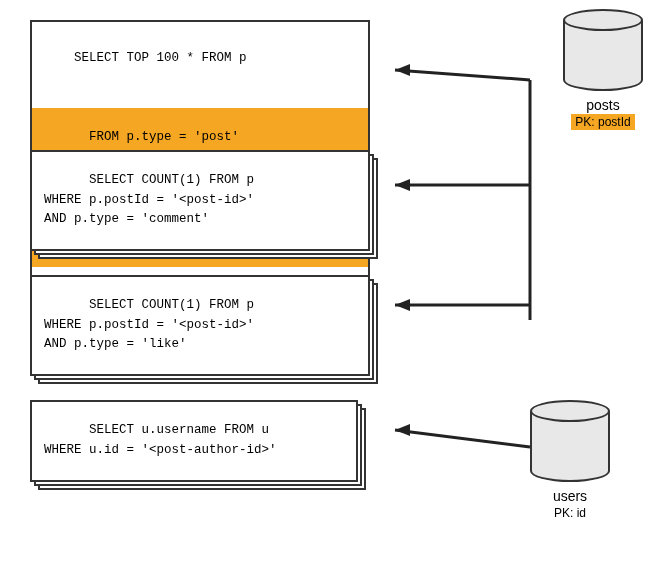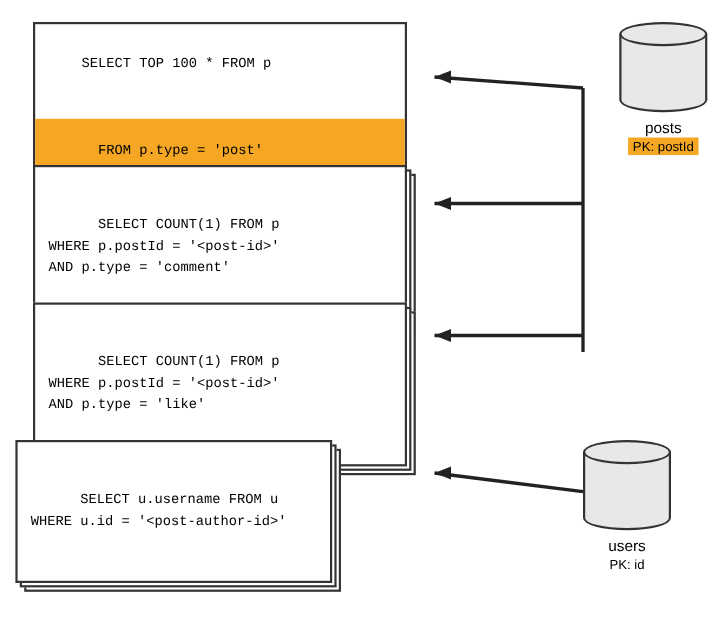--- a/index.html
+++ b/index.html
@@ -61,21 +61,21 @@
       top: 4px;
       left: 4px;
       width: 100%;
       height: 100%;
     }
 
     .query-stack .stack-front {
       position: relative;
       background: #ffffff;
       border: 2px solid #333;
-      padding: 24px 12px;
+      padding: 0 12px;
       white-space: pre;
       font-family: 'Courier New', Courier, monospace;
       font-size: 12.5px;
       line-height: 1.55;
     }
 
     
     .db-cylinder {
       position: absolute;
       display: flex;
@@ -172,29 +172,29 @@
   </div>
 
   <div class="query-stack" style="top: 275px; left: 30px; width: 340px;">
     <div class="stack-shadow2"></div>
     <div class="stack-shadow1"></div>
     <div class="stack-front">
       <span>SELECT COUNT(1) FROM p</span><br><span>WHERE p.postId = '&lt;post-id&gt;'</span><br><span>AND p.type = 'like'</span>
     </div>
   </div>
 
-  <div class="query-stack" style="top: 400px; left: 14px; width: 288px;">
+  <div class="query-stack" style="top: 400px; left: 30px; width: 328px;">
     <div class="stack-shadow2"></div>
     <div class="stack-shadow1"></div>
     <div class="stack-front">
       <span>SELECT u.username FROM u</span><br><span>WHERE u.id = '&lt;post-author-id&gt;'</span>
     </div>
   </div>
 
-  <div class="db-cylinder" style="position: absolute; top: 20px; left: 530px; padding-left: 33px;">
+  <div class="db-cylinder" style="position: absolute; top: 9px; left: 530px; padding-left: 33px;">
     <div class="db-cylinder-body">
       <div class="cylinder-top"></div>
       <div class="cylinder-middle"></div>
       <div class="cylinder-bottom"></div>
     </div>
     <div class="db-label">posts</div>
     <div class="db-pk">
       <span class="db-pk-highlight">PK: postId</span>
     </div>
   </div>

